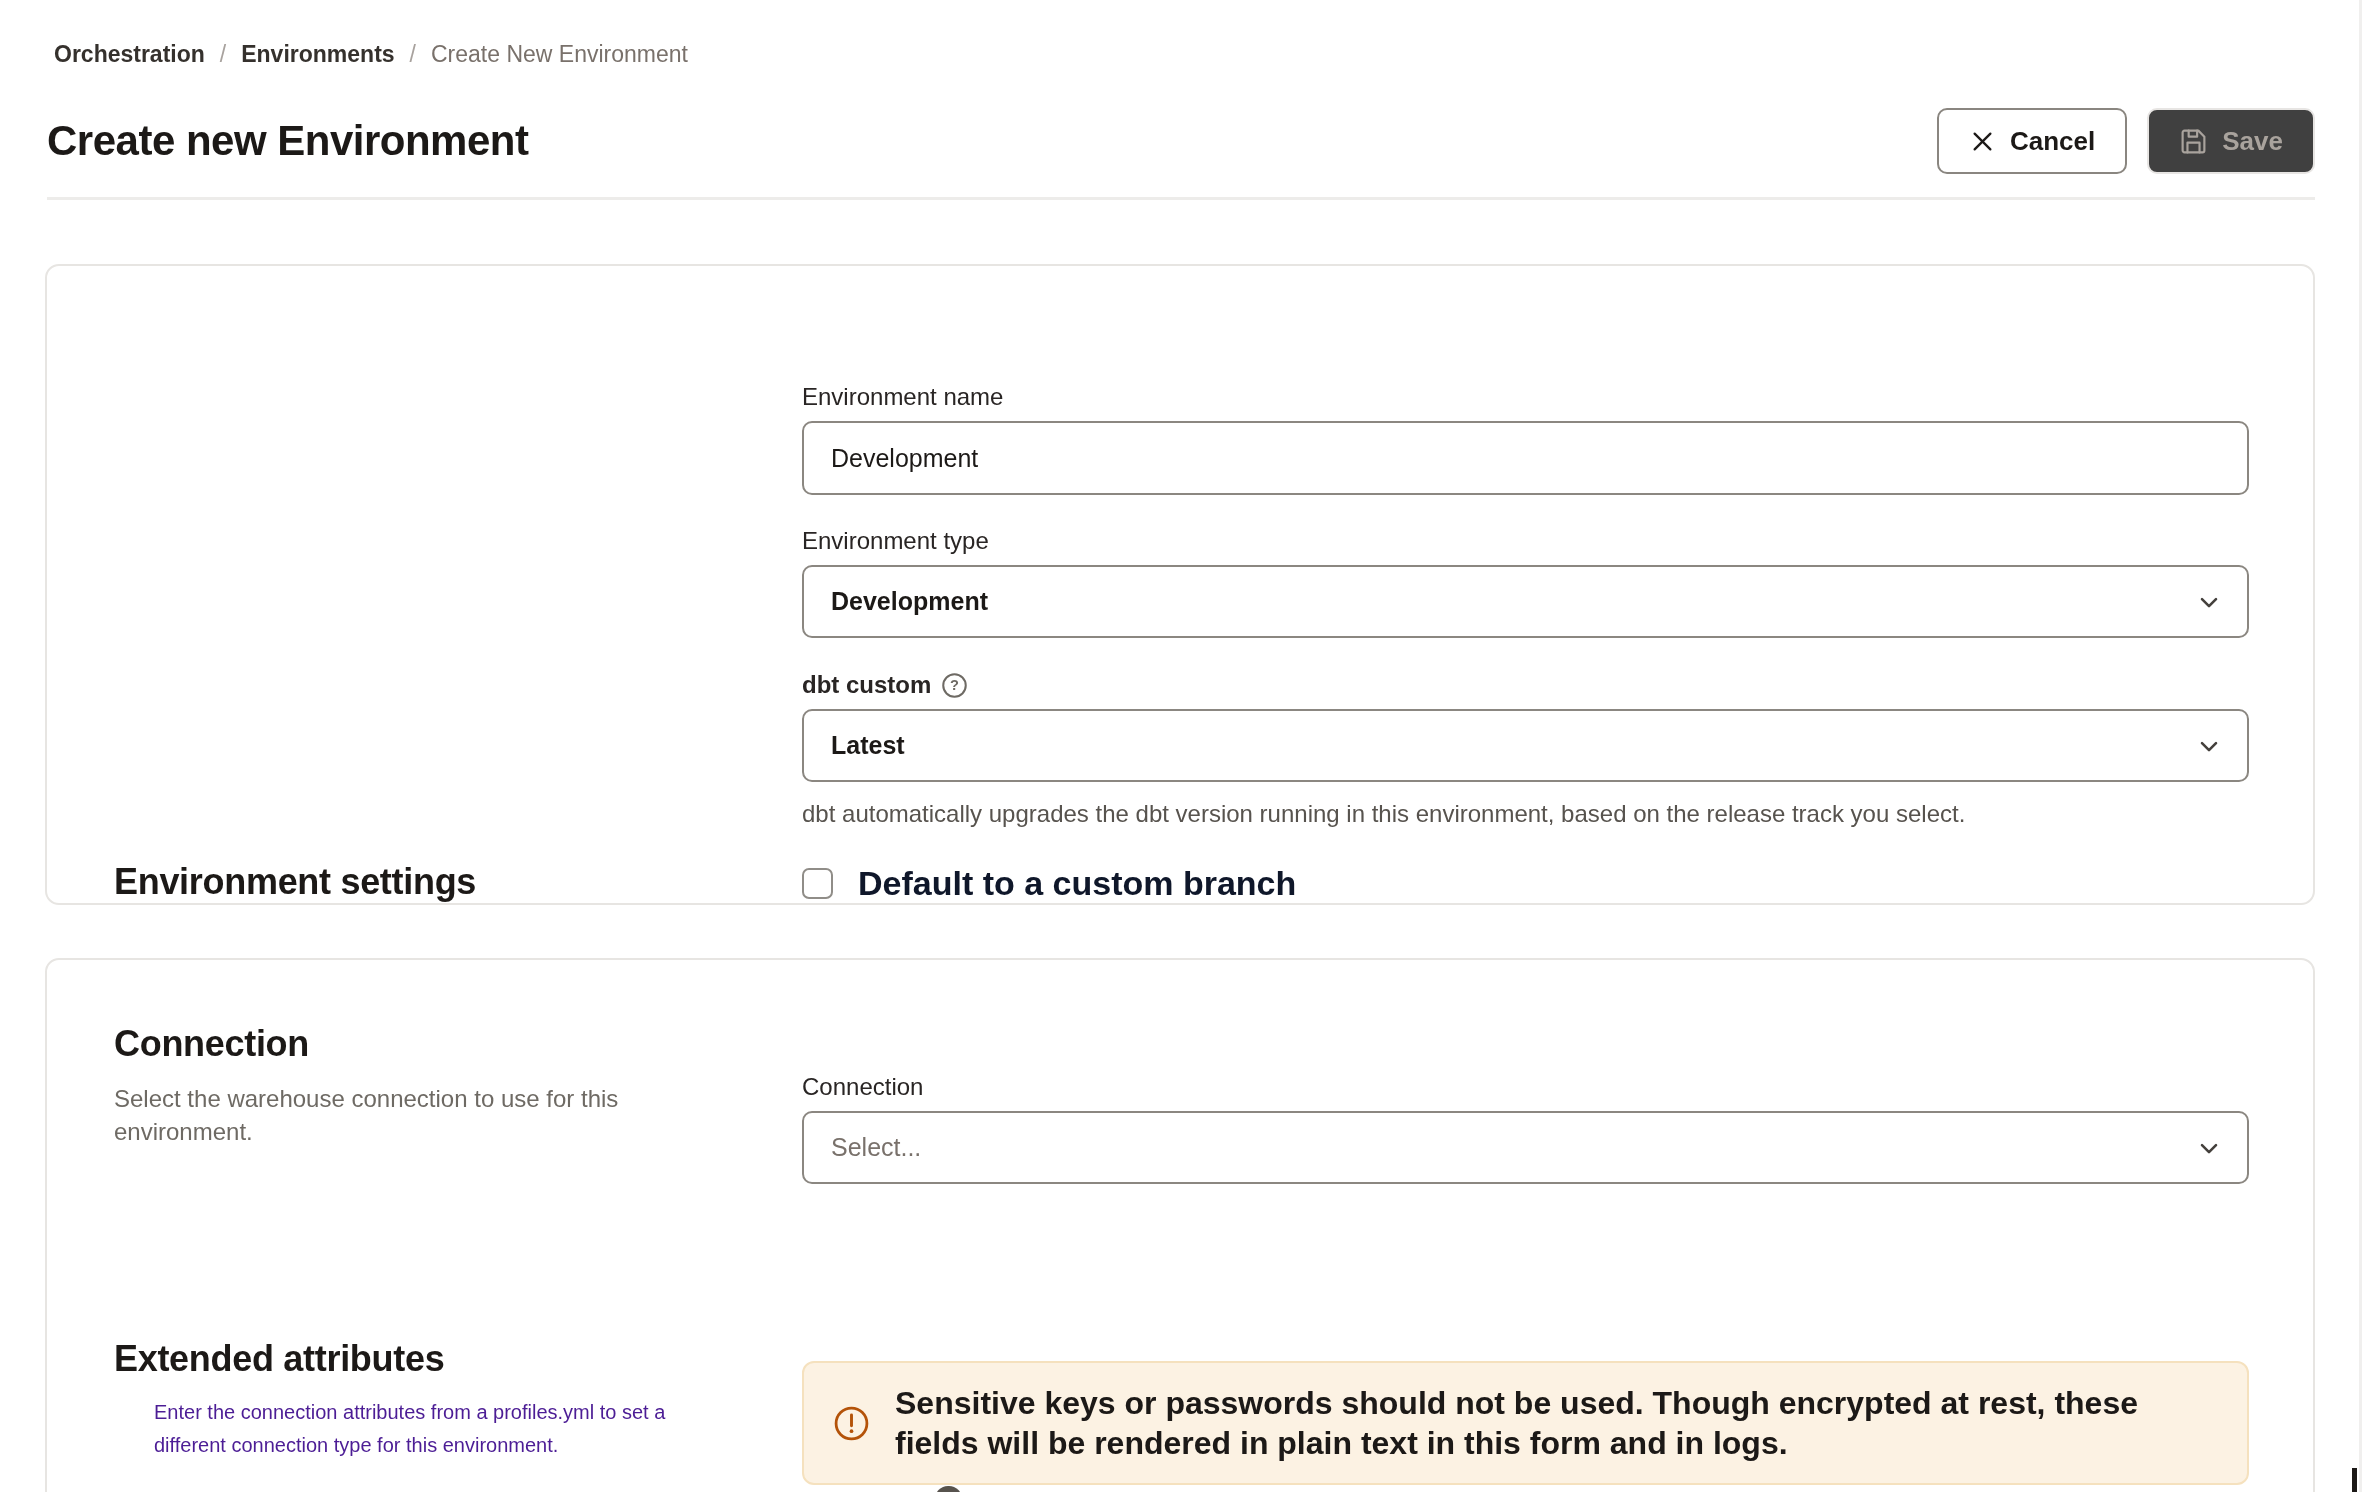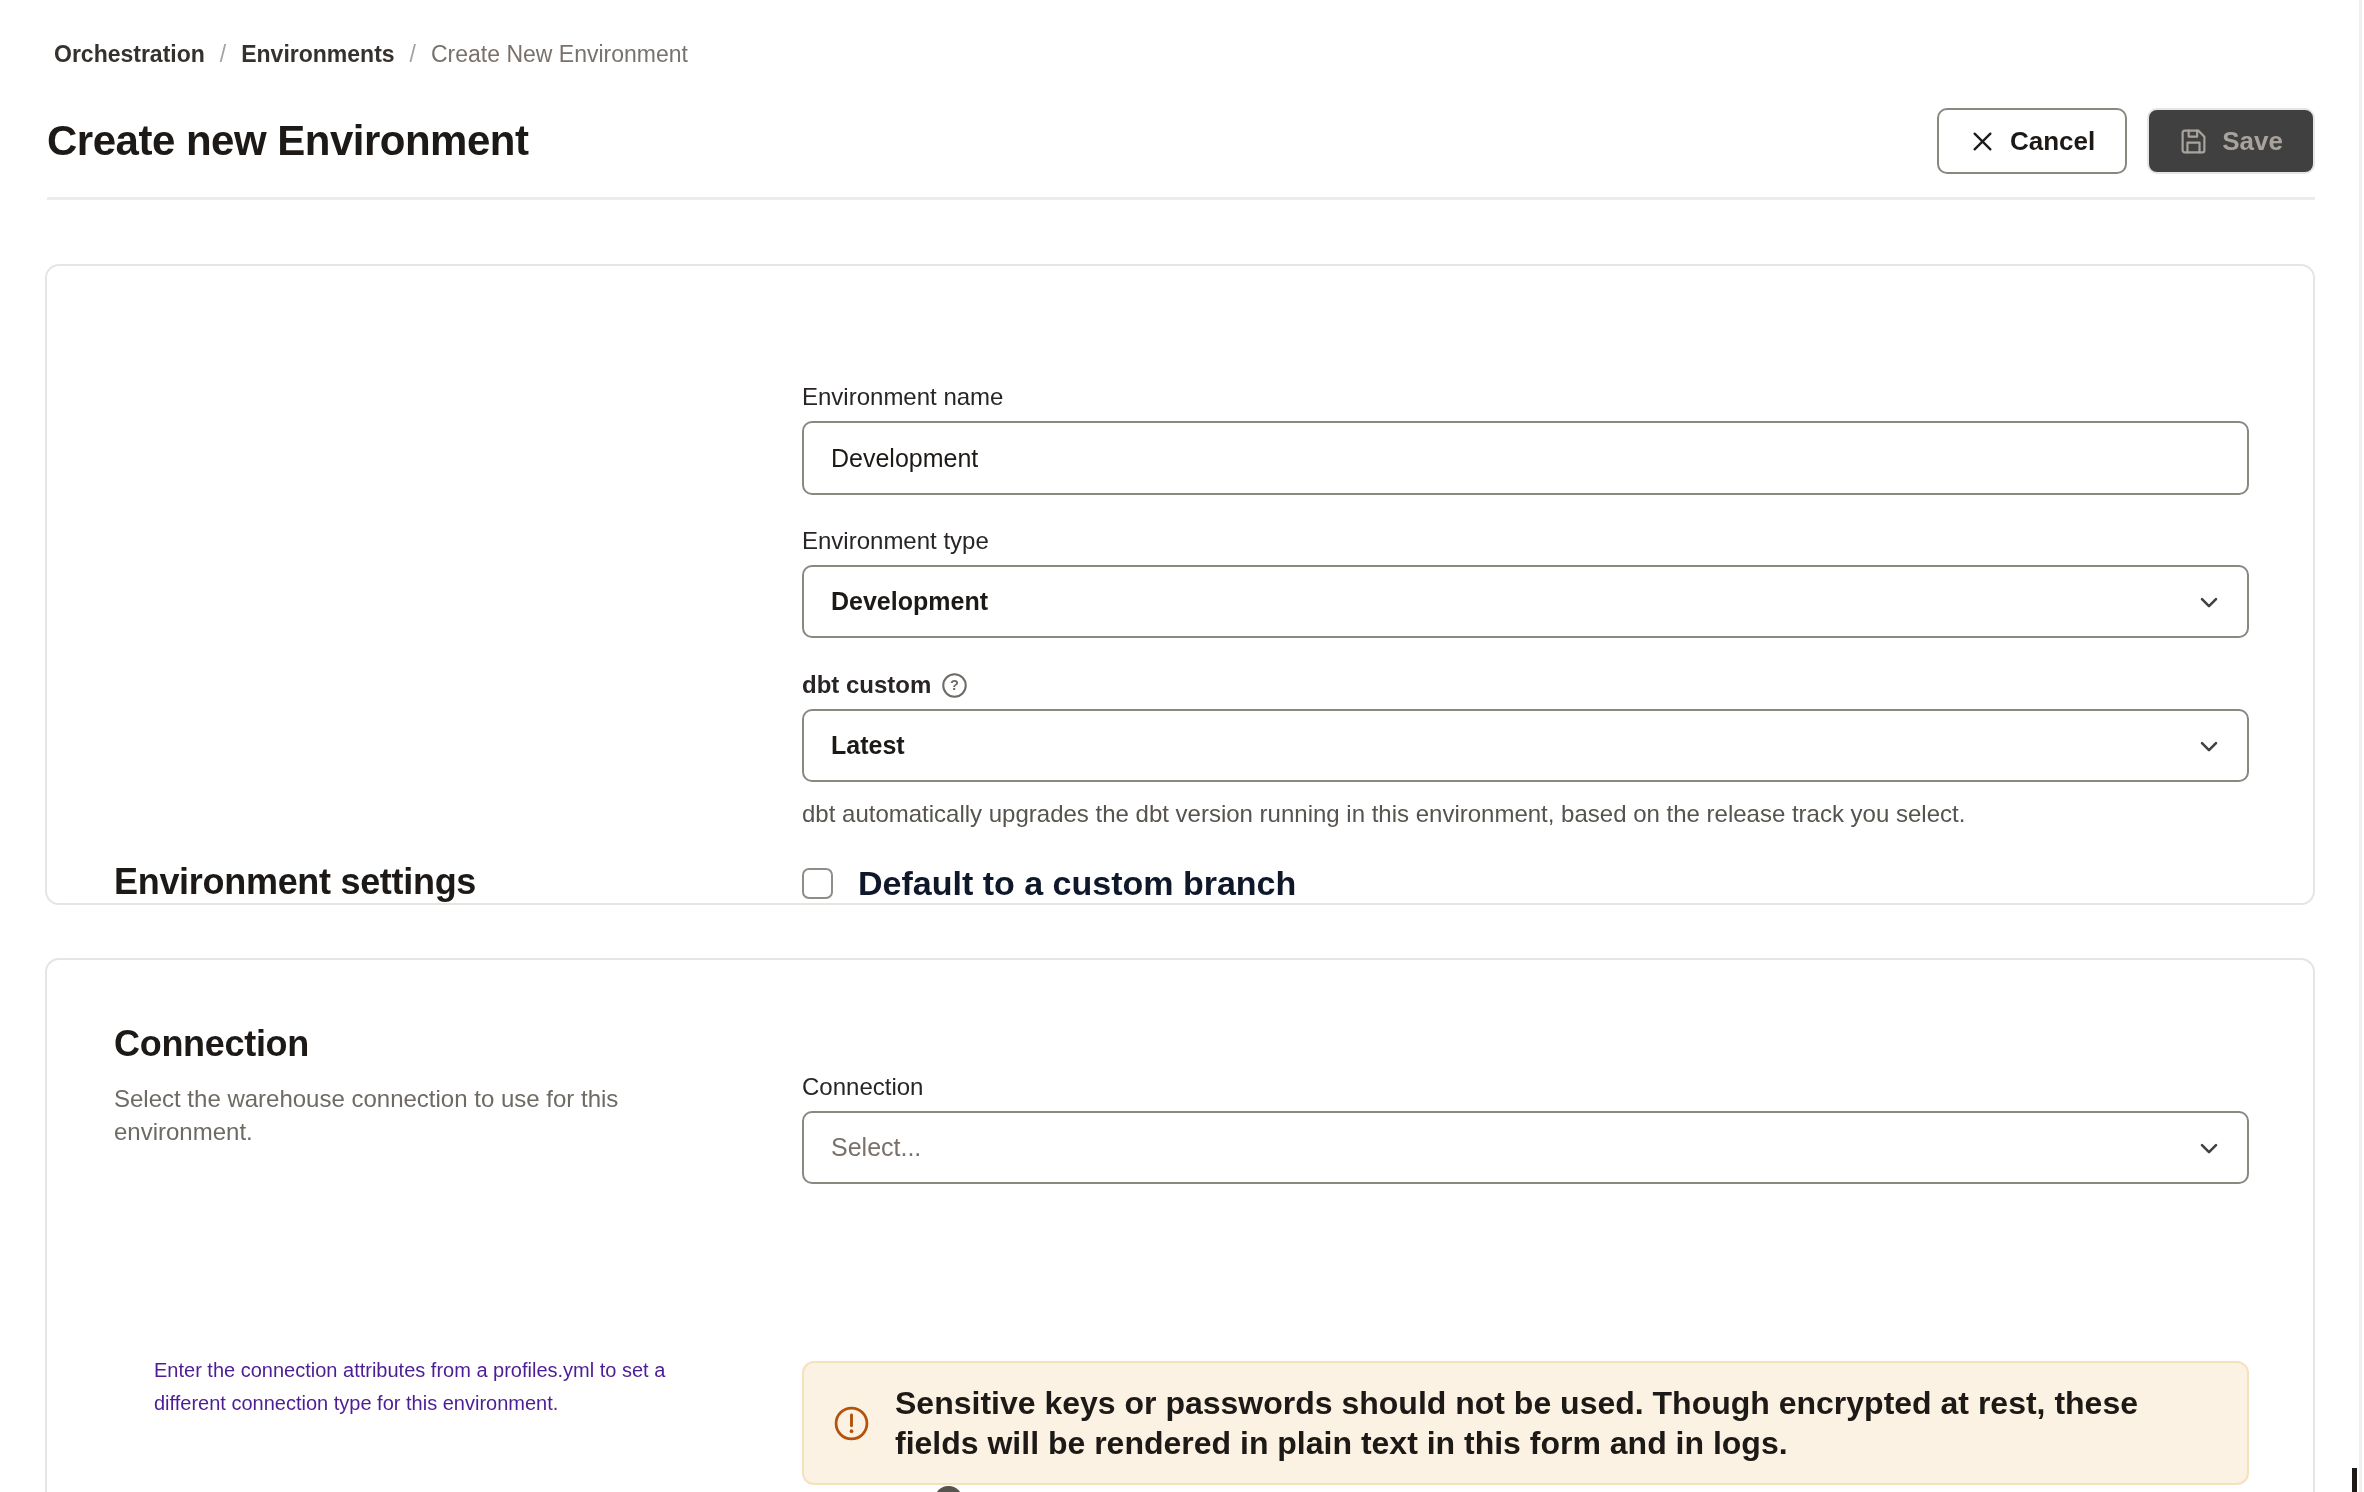--- a/index.html
+++ b/index.html
@@ -227,20 +227,21 @@
             <svg width="28" height="28" viewBox="0 0 24 24" fill="none" stroke="#44403C" stroke-width="2.2" stroke-linecap="round" stroke-linejoin="round">
               <polyline points="6,9.5 12,15.5 18,9.5"></polyline>
             </svg>
           </span>
         </div>
       </div>
     </div>
 
     <div class="section-row ext-row">
       <div class="col-left">
+        <h2 class="section-heading">Extended attributes</h2>
         <p class="ext-desc">Enter the connection attributes from a profiles.yml to set a different connection type for this environment.</p>
       </div>
       <div class="col-right" style="margin-top:0">
         <div class="warning-box">
           <span style="display:flex; flex:0 0 auto">
             <svg width="37" height="37" viewBox="0 0 24 24" fill="none">
               <circle cx="12" cy="12" r="10" stroke="#B45309" stroke-width="1.8"></circle>
               <line x1="12" y1="6.5" x2="12" y2="13.5" stroke="#B45309" stroke-width="1.9" stroke-linecap="round"></line>
               <circle cx="12" cy="17" r="1.2" fill="#B45309"></circle>
             </svg>

